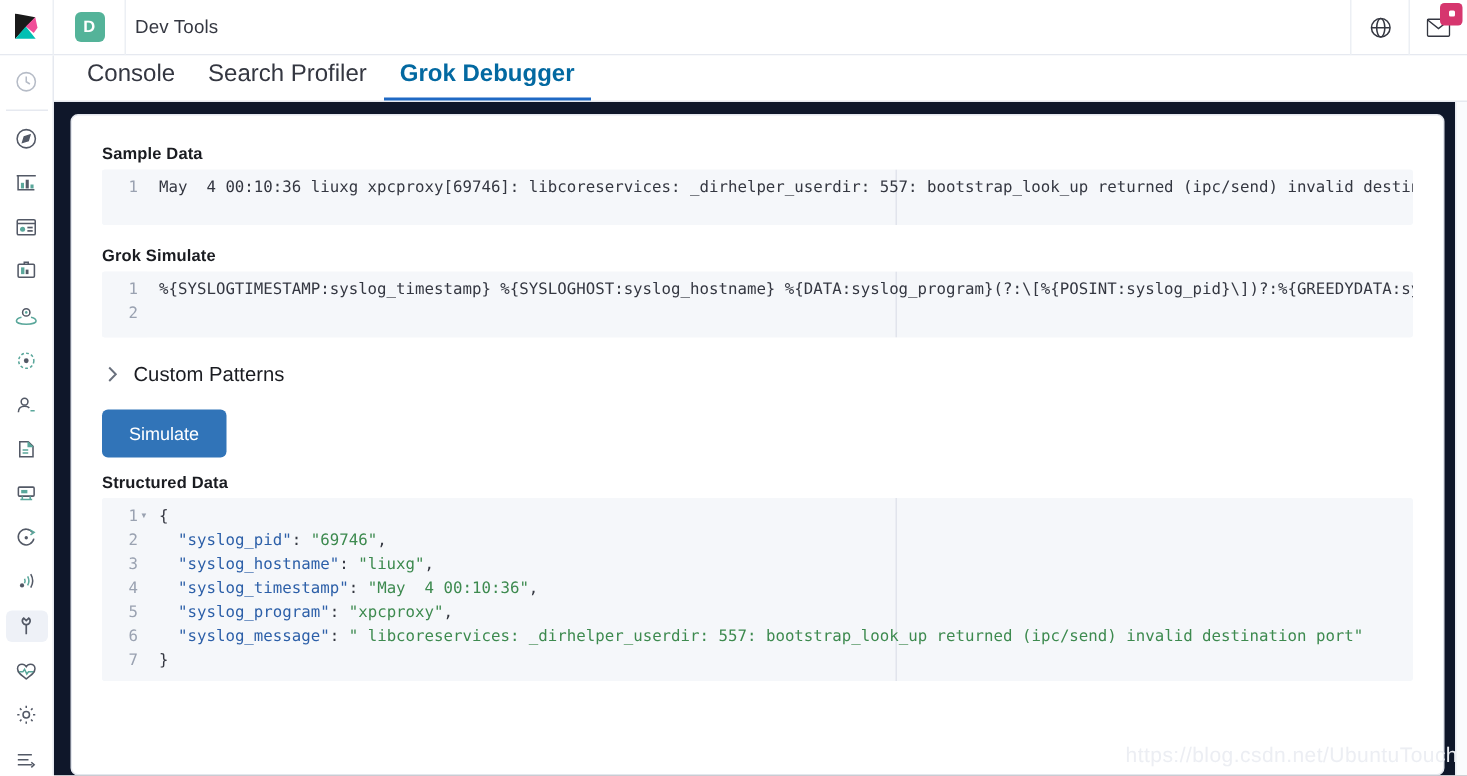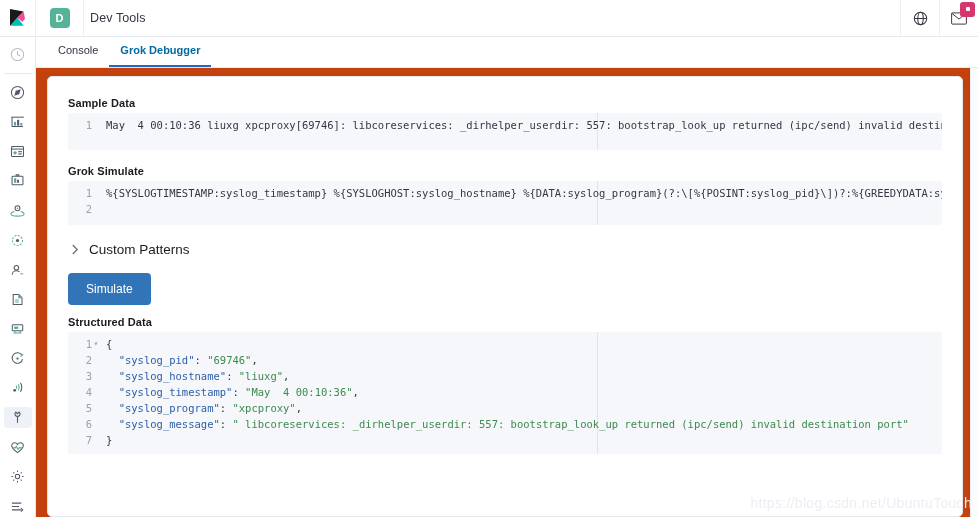--- a/index.html
+++ b/index.html
@@ -59,29 +59,29 @@
   .nav-item.selected { background: #eef1f7; }
   .nav-sep { width: 28px; height: 1px; background: #e6e9f0; margin-top: 7px; }
 
   
   .tabbar {
     position: absolute; left: 36px; top: 37px; width: 942px; height: 31px;
     background: #ffffff; border-bottom: 1px solid #e6e9f0;
     display: flex; align-items: flex-end; padding-left: 11px;
   }
   .tab {
-    font-size: 11px; color: #343741; padding: 0 11px 8px 11px;
+    font-size: 16px; color: #343741; padding: 0 11px 8px 11px;
     border-bottom: 2px solid transparent; line-height: 14px; margin-top: 32px;
   }
   .tab.active { color: #0369a1; border-bottom-color: #1f69c4; font-weight: bold; }
 
   
   .main {
     position: absolute; left: 36px; top: 68px; width: 942px; height: 449px;
-    background: #c2410c; padding: 8px 3px 0 11px;
+    background: #0f172a; padding: 8px 3px 0 11px;
   }
   .panel {
     position: relative; width: 916px; height: 441px;
     background: #ffffff; border: 1px solid #e3e6ed; border-radius: 5px;
     padding: 20px 20px 0 20px; overflow: hidden;
   }
 
   .field-label {
     font-size: 11px; font-weight: bold; color: #1a1c21; margin-bottom: 4px;
     letter-spacing: .1px;
@@ -347,20 +347,21 @@
         <svg width="15" height="15" viewBox="0 0 16 16" fill="none" stroke="#535966" stroke-width="1.1">
           <path d="M2 4.4 H12 M2 8 H9.6 M2 11.6 H12"></path>
           <path d="M11.6 9.8 L13.6 11.6 L11.6 13.4"></path>
         </svg>
       </span>
     </div>
   </div>
 
   <div class="tabbar">
     <div class="tab">Console</div>
+    <div class="tab">Search Profiler</div>
     <div class="tab active">Grok Debugger</div>
   </div>
 
   <div class="main">
     <div class="panel">
 
       
       <div class="field-label">Sample Data</div>
       <div class="editor sample">
         <div class="printmargin" style="left:529px"></div>

